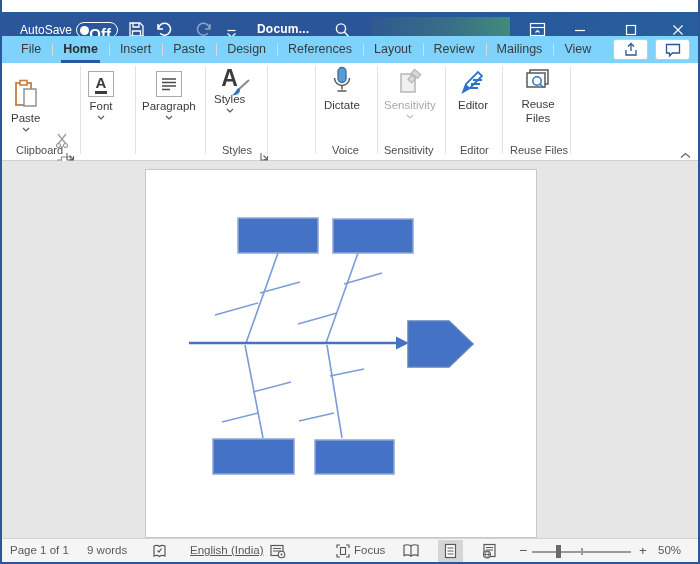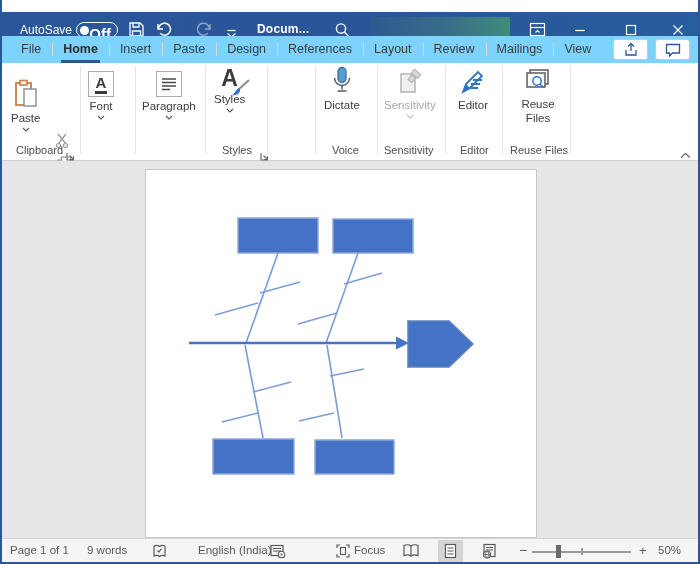--- a/index.html
+++ b/index.html
@@ -330,21 +330,21 @@
 
   <div class="statusbar">
     <span class="sb" style="left:8px;">Page 1 of 1</span>
     <span class="sb" style="left:85px;">9 words</span>
     <span class="sb-icon" style="left:150px; top:5px;">
       <svg width="15" height="14" viewBox="0 0 15 14">
           <path d="M7.5 2.5 C6 1.3 3.8 1.3 2 2 V12 C3.8 11.3 6 11.3 7.5 12.5 C9 11.3 11.2 11.3 13 12 V2 C11.2 1.3 9 1.3 7.5 2.5 Z" fill="none" stroke="#595959" stroke-width="1.2"></path>
           <path d="M5.5 6.5 L7 8 L9.5 4.5" fill="none" stroke="#595959" stroke-width="1.2"></path>
         </svg>
     </span>
-    <span class="sb" style="left:196px;">English (India)</span>
+    <span class="sb" style="left:188px;text-decoration:underline;">English (India)</span>
     <span class="sb-icon" style="left:268px; top:5px;">
       <svg width="16" height="15" viewBox="0 0 16 15">
           <rect x="1" y="1.5" width="12" height="10" fill="none" stroke="#595959" stroke-width="1.2"></rect>
           <path d="M3 4.5 h8 M3 7 h8" stroke="#595959" stroke-width="1.1"></path>
           <circle cx="11.5" cy="10.5" r="3.3" fill="#F5F5F5" stroke="#595959" stroke-width="1.1"></circle>
           <circle cx="11.5" cy="10.5" r="1" fill="#595959"></circle>
         </svg>
     </span>
     <span class="sb-icon" style="left:334px; top:5px;">
       <svg width="14" height="14" viewBox="0 0 14 14">

